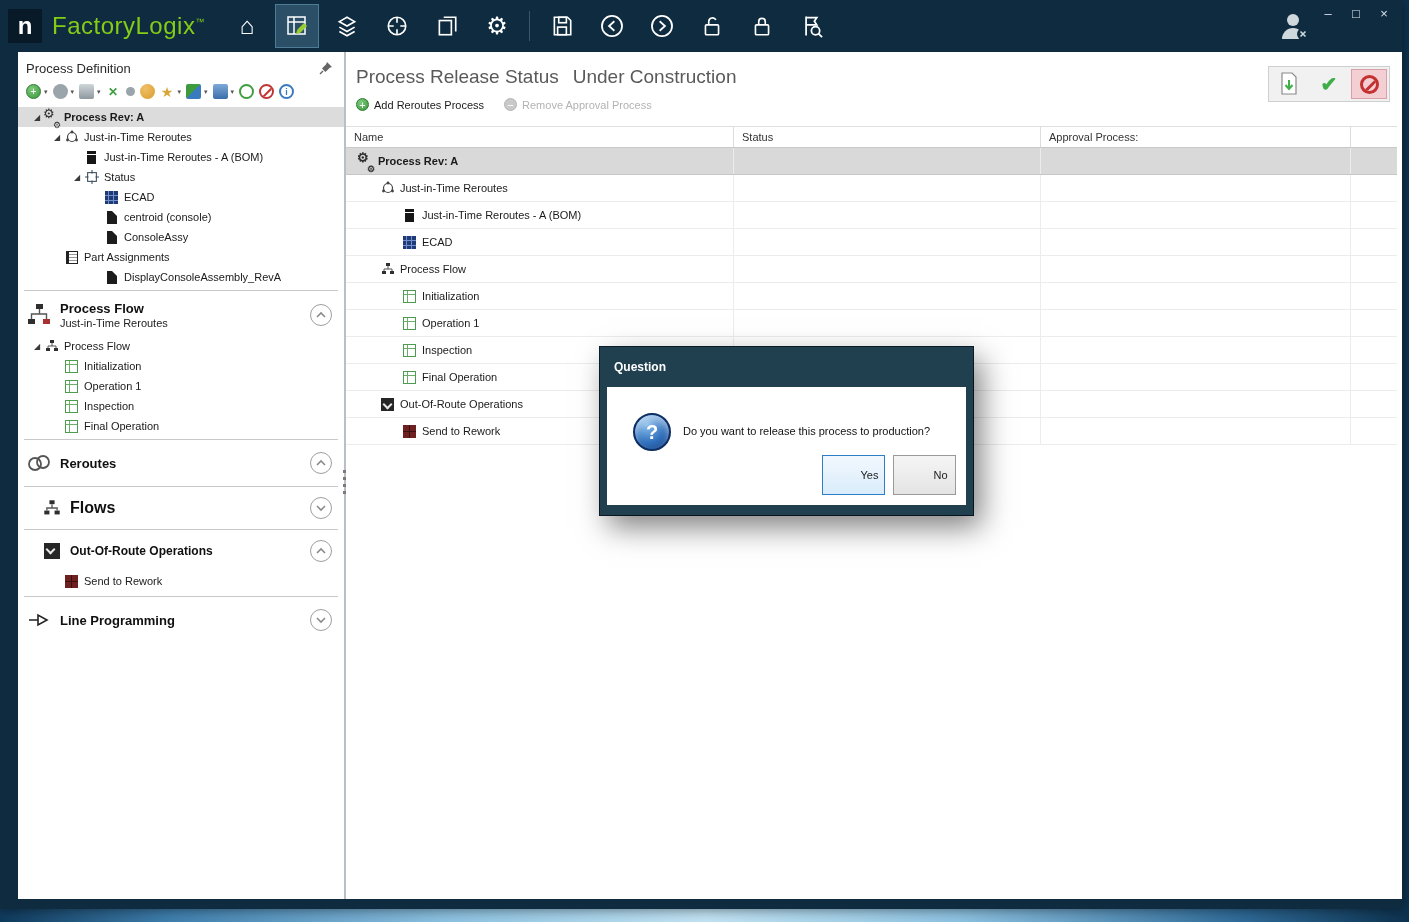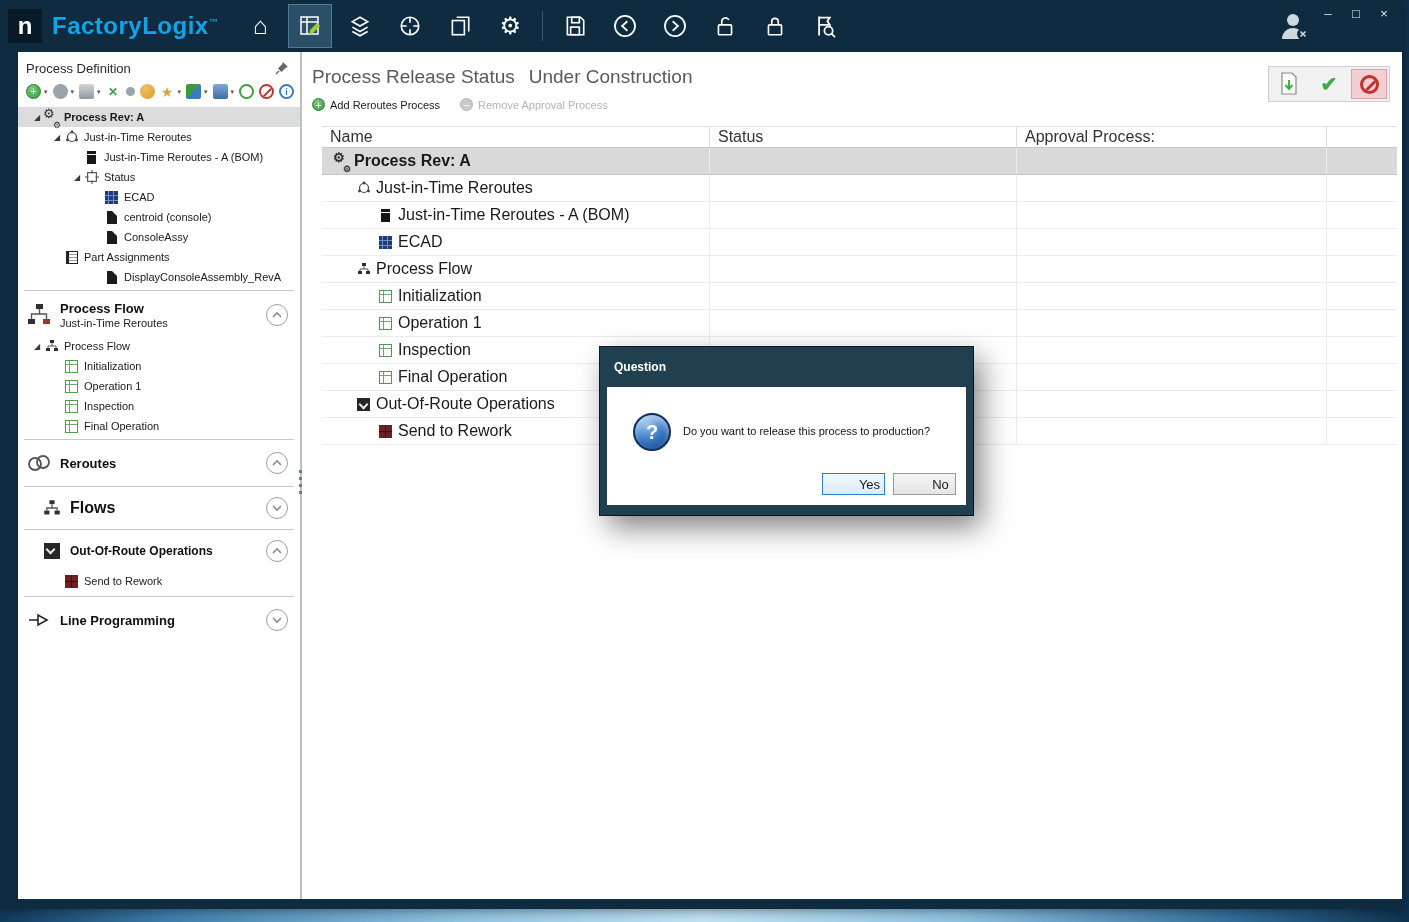--- a/index.html
+++ b/index.html
@@ -8,40 +8,40 @@
   .desktop { position:relative; width:1409px; height:922px;
     background:linear-gradient(90deg,#0f3a5c 0%,#3f7fae 12%,#8ec3e2 32%,#c2e4f4 50%,#8ec3e2 68%,#2f6b99 88%,#0d3350 100%); }
   .window { position:absolute; left:0; top:0; width:1402px; height:909px;
     background:#0e2b40; box-shadow:0 0 12px rgba(0,0,0,.55); }
 
   
   .topbar { position:relative; height:52px; background:#0e2b40; color:#fff;
     display:flex; align-items:center; }
   .logo { width:34px; height:34px; background:#081a28; color:#fff; margin-left:8px;
     display:flex; align-items:center; justify-content:center; font-size:24px; font-weight:bold; }
-  .brand { font-size:24px; font-weight:700; letter-spacing:.5px; margin-left:10px; color:#0ea5e9; }
+  .brand { font-size:24px; font-weight:400; letter-spacing:.5px; margin-left:10px; color:#84cc16; }
   .brand sup { font-size:9px; }
   .tb-icons { display:flex; align-items:center; margin-left:20px; gap:6px; }
   .tb-ic { width:44px; height:44px; display:flex; align-items:center; justify-content:center; cursor:pointer; }
   .tb-ic.selected { background:#2c4f68; border:1px solid #4f7b97; }
   .tb-ic .glyph { font-size:24px; color:#fff; line-height:1; }
   .tb-sep { width:1px; height:30px; background:#35566e; margin:0 4px; }
   .tb-info { position:absolute; left:845px; top:3px; font-size:11px; line-height:15px; }
   .tb-info .row { display:flex; }
   .tb-info .lbl { font-weight:bold; width:88px; }
   .tb-user { position:absolute; right:92px; top:10px; width:32px; height:32px; }
   .user-svg { width:32px; height:32px; }
   .winctl { position:absolute; right:6px; top:2px; display:flex; gap:4px; }
   .winctl span { width:24px; height:22px; display:flex; align-items:center; justify-content:center;
     color:#d7e2ea; font-size:13px; cursor:pointer; }
 
   
   .workspace { position:absolute; top:52px; left:0; right:0; bottom:10px; display:flex; }
   .leftrail { width:18px; background:#0e2b40; }
-  .sidebar { width:282px; background:#fff; position:relative; overflow:hidden; font-size:11px; color:#1a1a1a; }
+  .sidebar { width:326px; background:#fff; position:relative; overflow:hidden; font-size:11px; color:#1a1a1a; }
   .splitter { width:2px; background:#b9bfc4; position:relative; cursor:col-resize; }
   .splitter::after { content:""; position:absolute; left:-1px; top:418px; width:4px; height:26px;
     background:repeating-linear-gradient(#7a7a7a 0 3px, transparent 3px 7px); }
   .main { flex:1; background:#fff; position:relative; }
 
   
   .sb-title { display:flex; align-items:center; padding:8px 10px 4px 8px; font-size:13px; color:#2a2a2a; }
   .pin { margin-left:auto; width:16px; height:16px; }
   .sb-tools { display:flex; align-items:center; gap:5px; padding:4px 8px 8px 8px; }
   .mi { width:15px; height:15px; border-radius:50%; display:inline-flex; align-items:center; justify-content:center;
@@ -108,21 +108,21 @@
   .badge.add { background:radial-gradient(circle at 35% 30%, #7cc97c, #3d9a3d); border:1px solid #2c7a2c; }
   .badge.rem { background:#c9c9c9; border:1px solid #b5b5b5; }
   .release-panel { position:absolute; top:14px; right:12px; height:36px; background:#f1f1f1;
     border:1px solid #cfcfcf; display:flex; gap:4px; padding:2px; }
   .rbtn { width:36px; height:30px; display:flex; align-items:center; justify-content:center; cursor:pointer; }
   .rbtn.reject { background:#f3cfd4; border:1px solid #d8a0a8; }
   .rbtn .check { color:#3fae49; font-size:20px; font-weight:bold; }
   .noentry { width:19px; height:19px; border:3px solid #c23030; border-radius:50%; position:relative; overflow:hidden; }
   .noentry::after { content:""; position:absolute; left:-3px; top:5px; width:24px; height:3px; background:#c23030; transform:rotate(-45deg); }
 
-  .grid { position:absolute; left:0; top:74px; right:5px; font-size:16px; color:#1a1a1a;margin-left:20px; }
+  .grid { position:absolute; left:0; top:74px; right:5px; font-size:11px; color:#1a1a1a; }
   .thead { display:flex; height:22px; align-items:center; border-top:1px solid #e0e0e0; border-bottom:1px solid #c9c9c9; color:#333; }
   .thead > div { height:100%; display:flex; align-items:center; padding-left:8px; border-right:1px solid #dcdcdc; }
   .c1 { width:388px; } .c2 { width:307px;text-align:center; } .c3 { width:310px; } .c4 { flex:1; border-right:none !important; }
   .grow { display:flex; height:27px; align-items:center; border-bottom:1px solid #ececec; cursor:pointer; }
   .grow > div { height:100%; display:flex; align-items:center; border-right:1px solid #ececec; }
   .grow.sel { background:#d9d9d9; font-weight:bold; border-bottom:1px solid #c6c6c6; }
   .ncell { padding-left:12px; }
   .ind0 { padding-left:12px; } .ind1 { padding-left:34px; } .ind2 { padding-left:56px; }
 
   
@@ -130,22 +130,22 @@
     box-shadow:8px 12px 28px rgba(0,0,0,.5), 0 0 0 1px #0c1f2b; z-index:50; }
   .dlg-title { height:40px; display:flex; align-items:center; padding:0 14px; color:#fff;
     font-size:12px; font-weight:bold; cursor:move; }
   .dlg-body { position:absolute; left:7px; right:7px; top:40px; bottom:10px; background:#fff; }
   .qicon { position:absolute; left:26px; top:26px; width:38px; height:38px; border-radius:50%;
     background:radial-gradient(circle at 35% 28%, #8cc0ec, #3170bd 55%, #16407e); border:2px solid #0e2f63;
     box-shadow:inset 0 5px 7px rgba(255,255,255,.55); color:#fff; font-size:20px; font-weight:bold;
     display:flex; align-items:center; justify-content:center; }
   .dlg-msg { position:absolute; left:76px; top:38px; width:270px; font-size:11px; color:#111; }
   .dlg-btns { position:absolute; right:10px; bottom:10px; display:flex; gap:8px; }
-  .btn { min-width:63px; height:22px; display:flex; align-items:center; justify-content:center;
-    font-size:13px; color:#1a1a1a; background:linear-gradient(#f5f5f5,#e4e4e4); border:1px solid #9a9a9a; cursor:pointer;padding-left:32px; }
+  .btn { min-width:63px; height:40px; display:flex; align-items:center; justify-content:center;
+    font-size:11px; color:#1a1a1a; background:linear-gradient(#f5f5f5,#e4e4e4); border:1px solid #9a9a9a; cursor:pointer;padding-left:32px; }
   .btn.primary { border:1px solid #2d7ec7; background:linear-gradient(#f2f8fd,#d9ecfb); }
 
   svg.ic { display:block; }
 </style>
 </head>
 <body>
 
 <div class="desktop">
 <div class="window">
 

